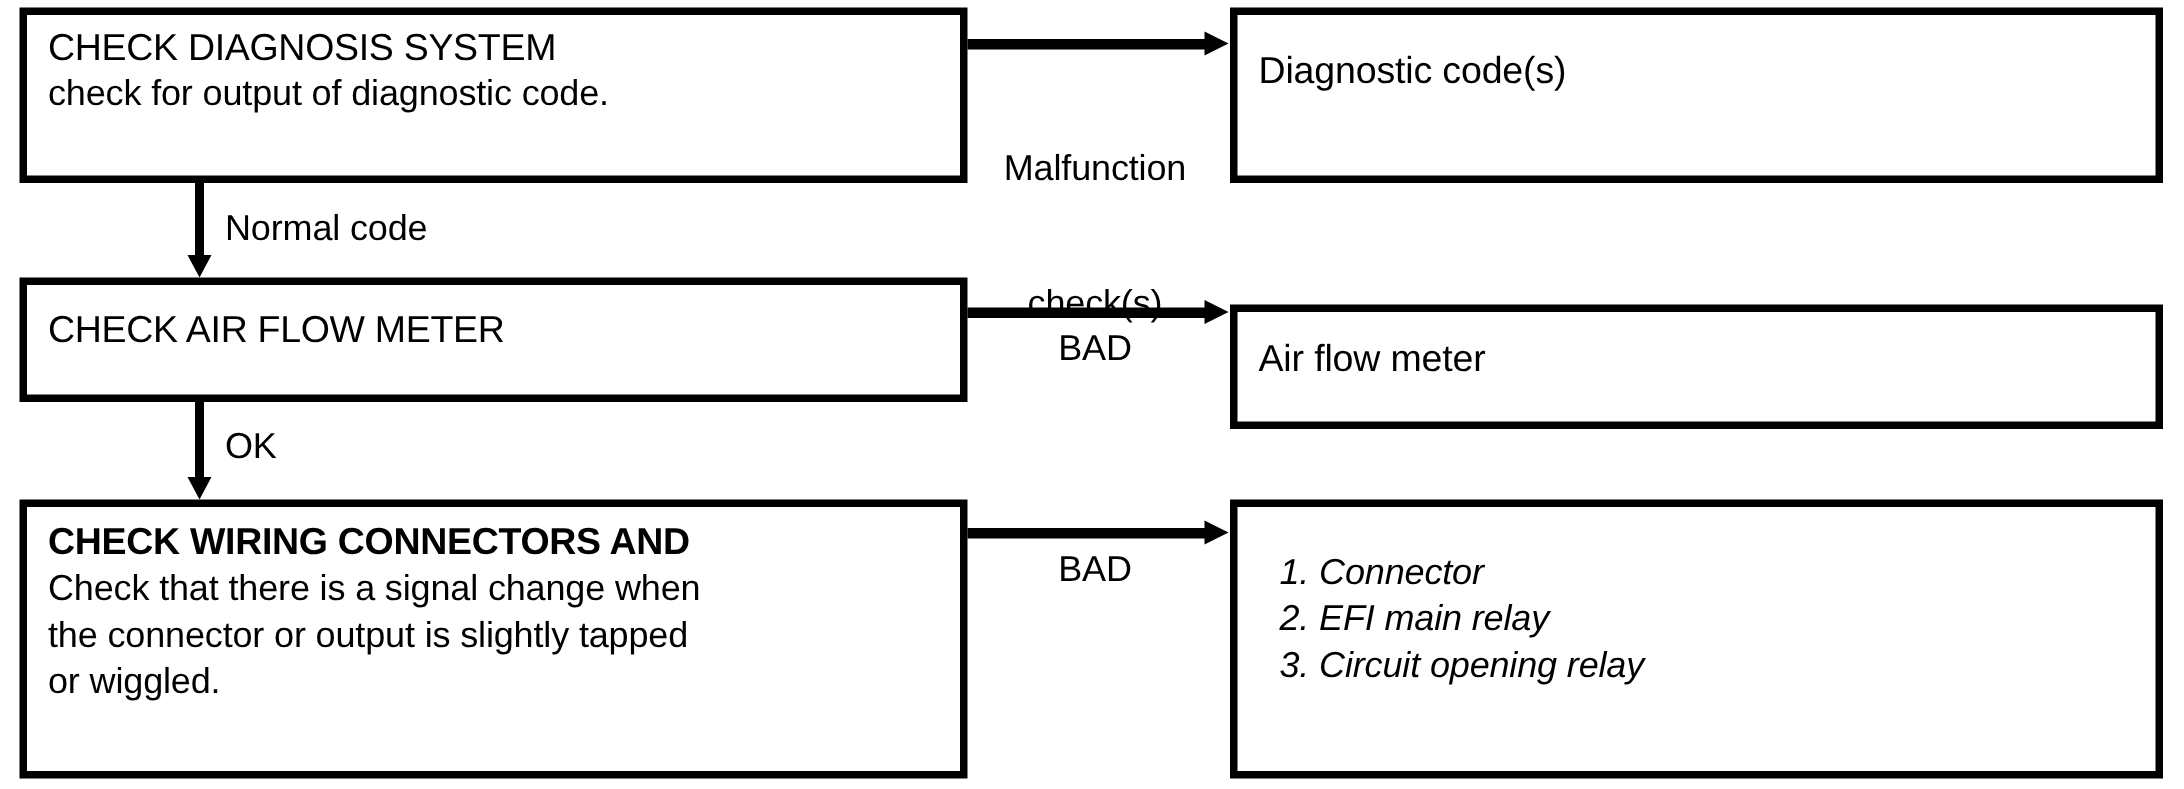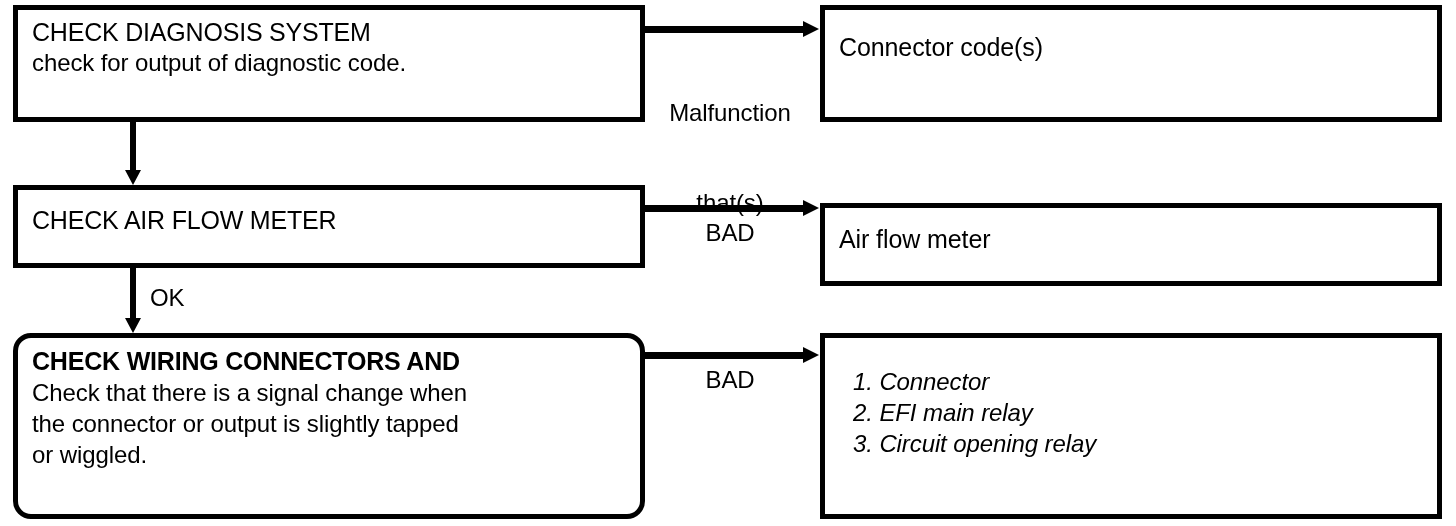--- a/index.html
+++ b/index.html
@@ -103,31 +103,32 @@
     <div class="box-inner">
       <div class="title">CHECK DIAGNOSIS SYSTEM</div>
       <div class="desc">check for output of diagnostic code.</div>
     </div>
   </div>
 
   <div class="hline" style="left:645px; top:26px; width:160px;"></div>
   <div class="arrow-right" style="left:803px; top:21px;"></div>
   <div class="edge-label centered" style="left:648px; top:38px; width:164px;">
     <div>Malfunction</div>
-    <div>that(s)</div>
+    <div>check(s)</div>
   </div>
 
   <div class="box" style="left:820px; top:5px; width:622px; height:117px;">
     <div class="box-inner" style="padding-top:22px;">
-      <div class="plain">Connector code(s)</div>
+      <div class="plain">Diagnostic code(s)</div>
     </div>
   </div>
 
   <div class="vline" style="left:130px; top:122px; width:6px; height:50px;"></div>
   <div class="arrow-down" style="left:125px; top:170px;"></div>
+  <div class="edge-label" style="left:150px; top:138px;">Normal code</div>
 
   <div class="box" style="left:13px; top:185px; width:632px; height:83px;">
     <div class="box-inner" style="padding-top:15px;">
       <div class="title">CHECK AIR FLOW METER</div>
     </div>
   </div>
 
   <div class="hline" style="left:645px; top:205px; width:160px;"></div>
   <div class="arrow-right" style="left:803px; top:200px;"></div>
   <div class="edge-label centered" style="left:648px; top:218px; width:164px;">BAD</div>
@@ -135,21 +136,21 @@
   <div class="box" style="left:820px; top:203px; width:622px; height:83px;">
     <div class="box-inner" style="padding-top:16px;">
       <div class="plain">Air flow meter</div>
     </div>
   </div>
 
   <div class="vline" style="left:130px; top:268px; width:6px; height:52px;"></div>
   <div class="arrow-down" style="left:125px; top:318px;"></div>
   <div class="edge-label" style="left:150px; top:283px;">OK</div>
 
-  <div class="box" style="left:13px; top:333px; width:632px; height:186px;border-radius:18px;">
+  <div class="box" style="left:13px; top:333px; width:632px; height:186px;">
     <div class="box-inner" style="padding-top:8px;">
       <div class="title-wrap">CHECK WIRING CONNECTORS AND</div>
       <div class="desc">Check that there is a signal change when</div>
       <div class="desc">the connector or output is slightly tapped</div>
       <div class="desc">or wiggled.</div>
     </div>
   </div>
 
   <div class="hline" style="left:645px; top:352px; width:160px;"></div>
   <div class="arrow-right" style="left:803px; top:347px;"></div>

